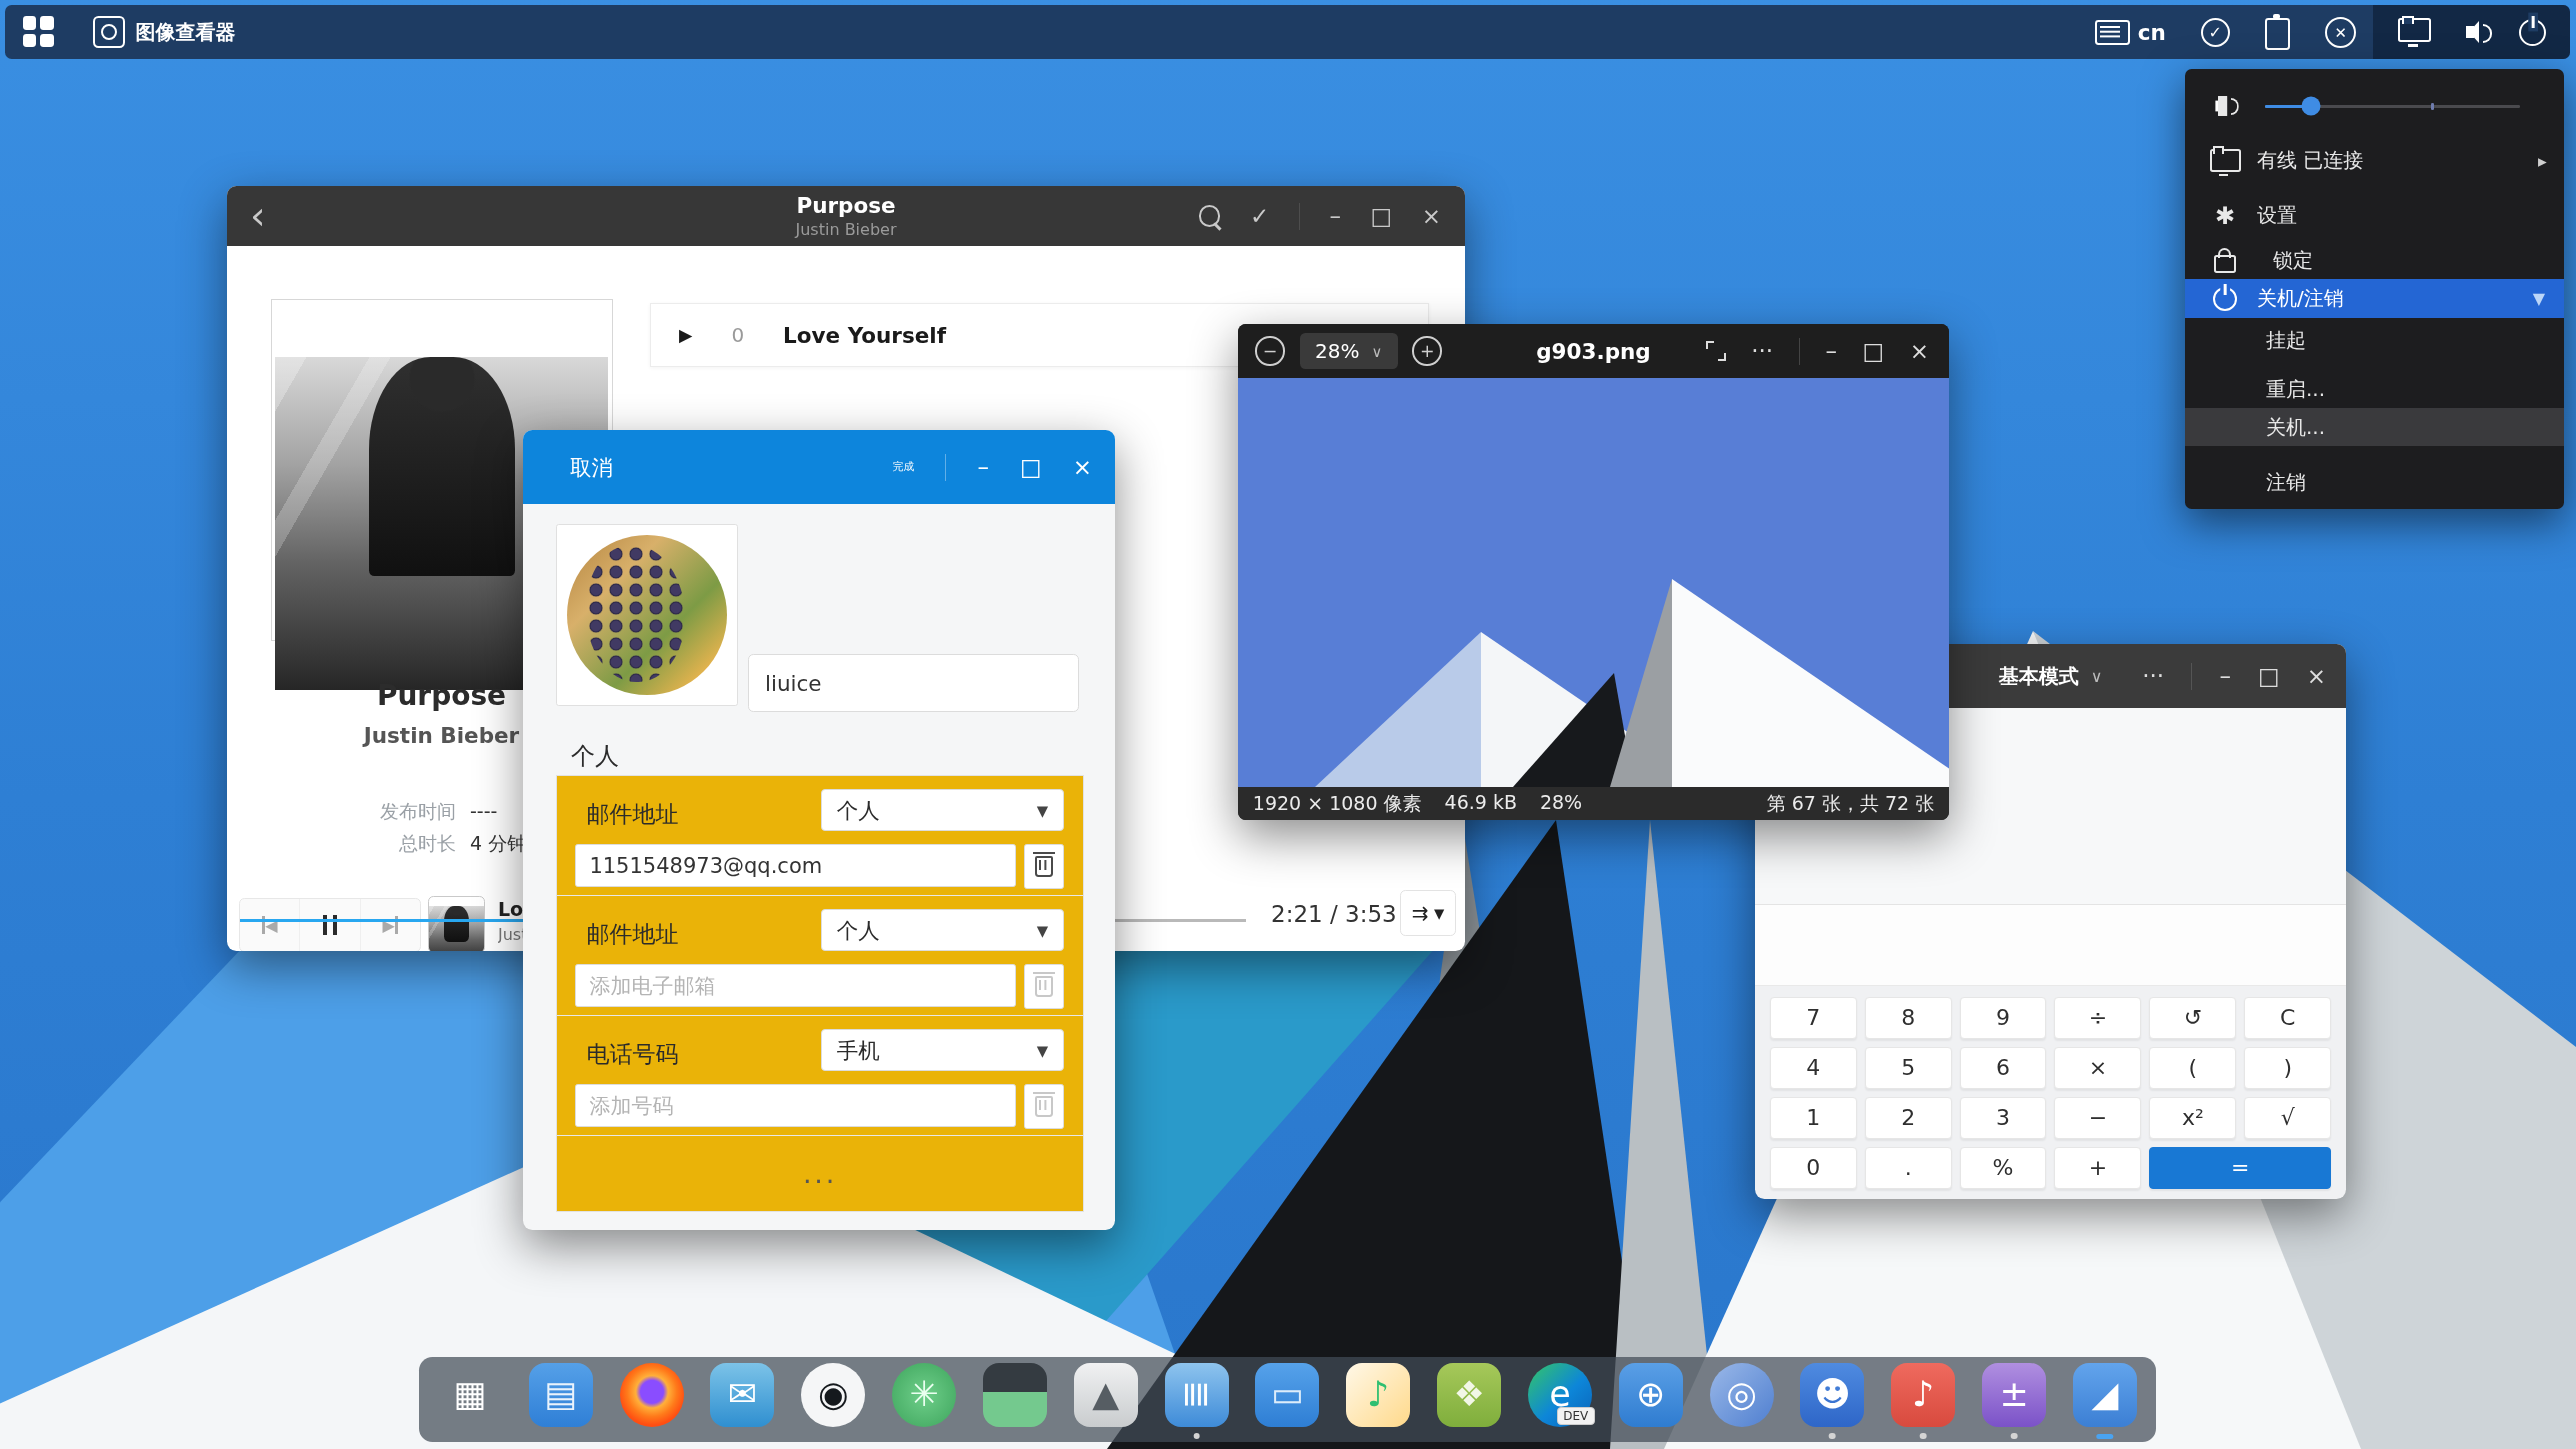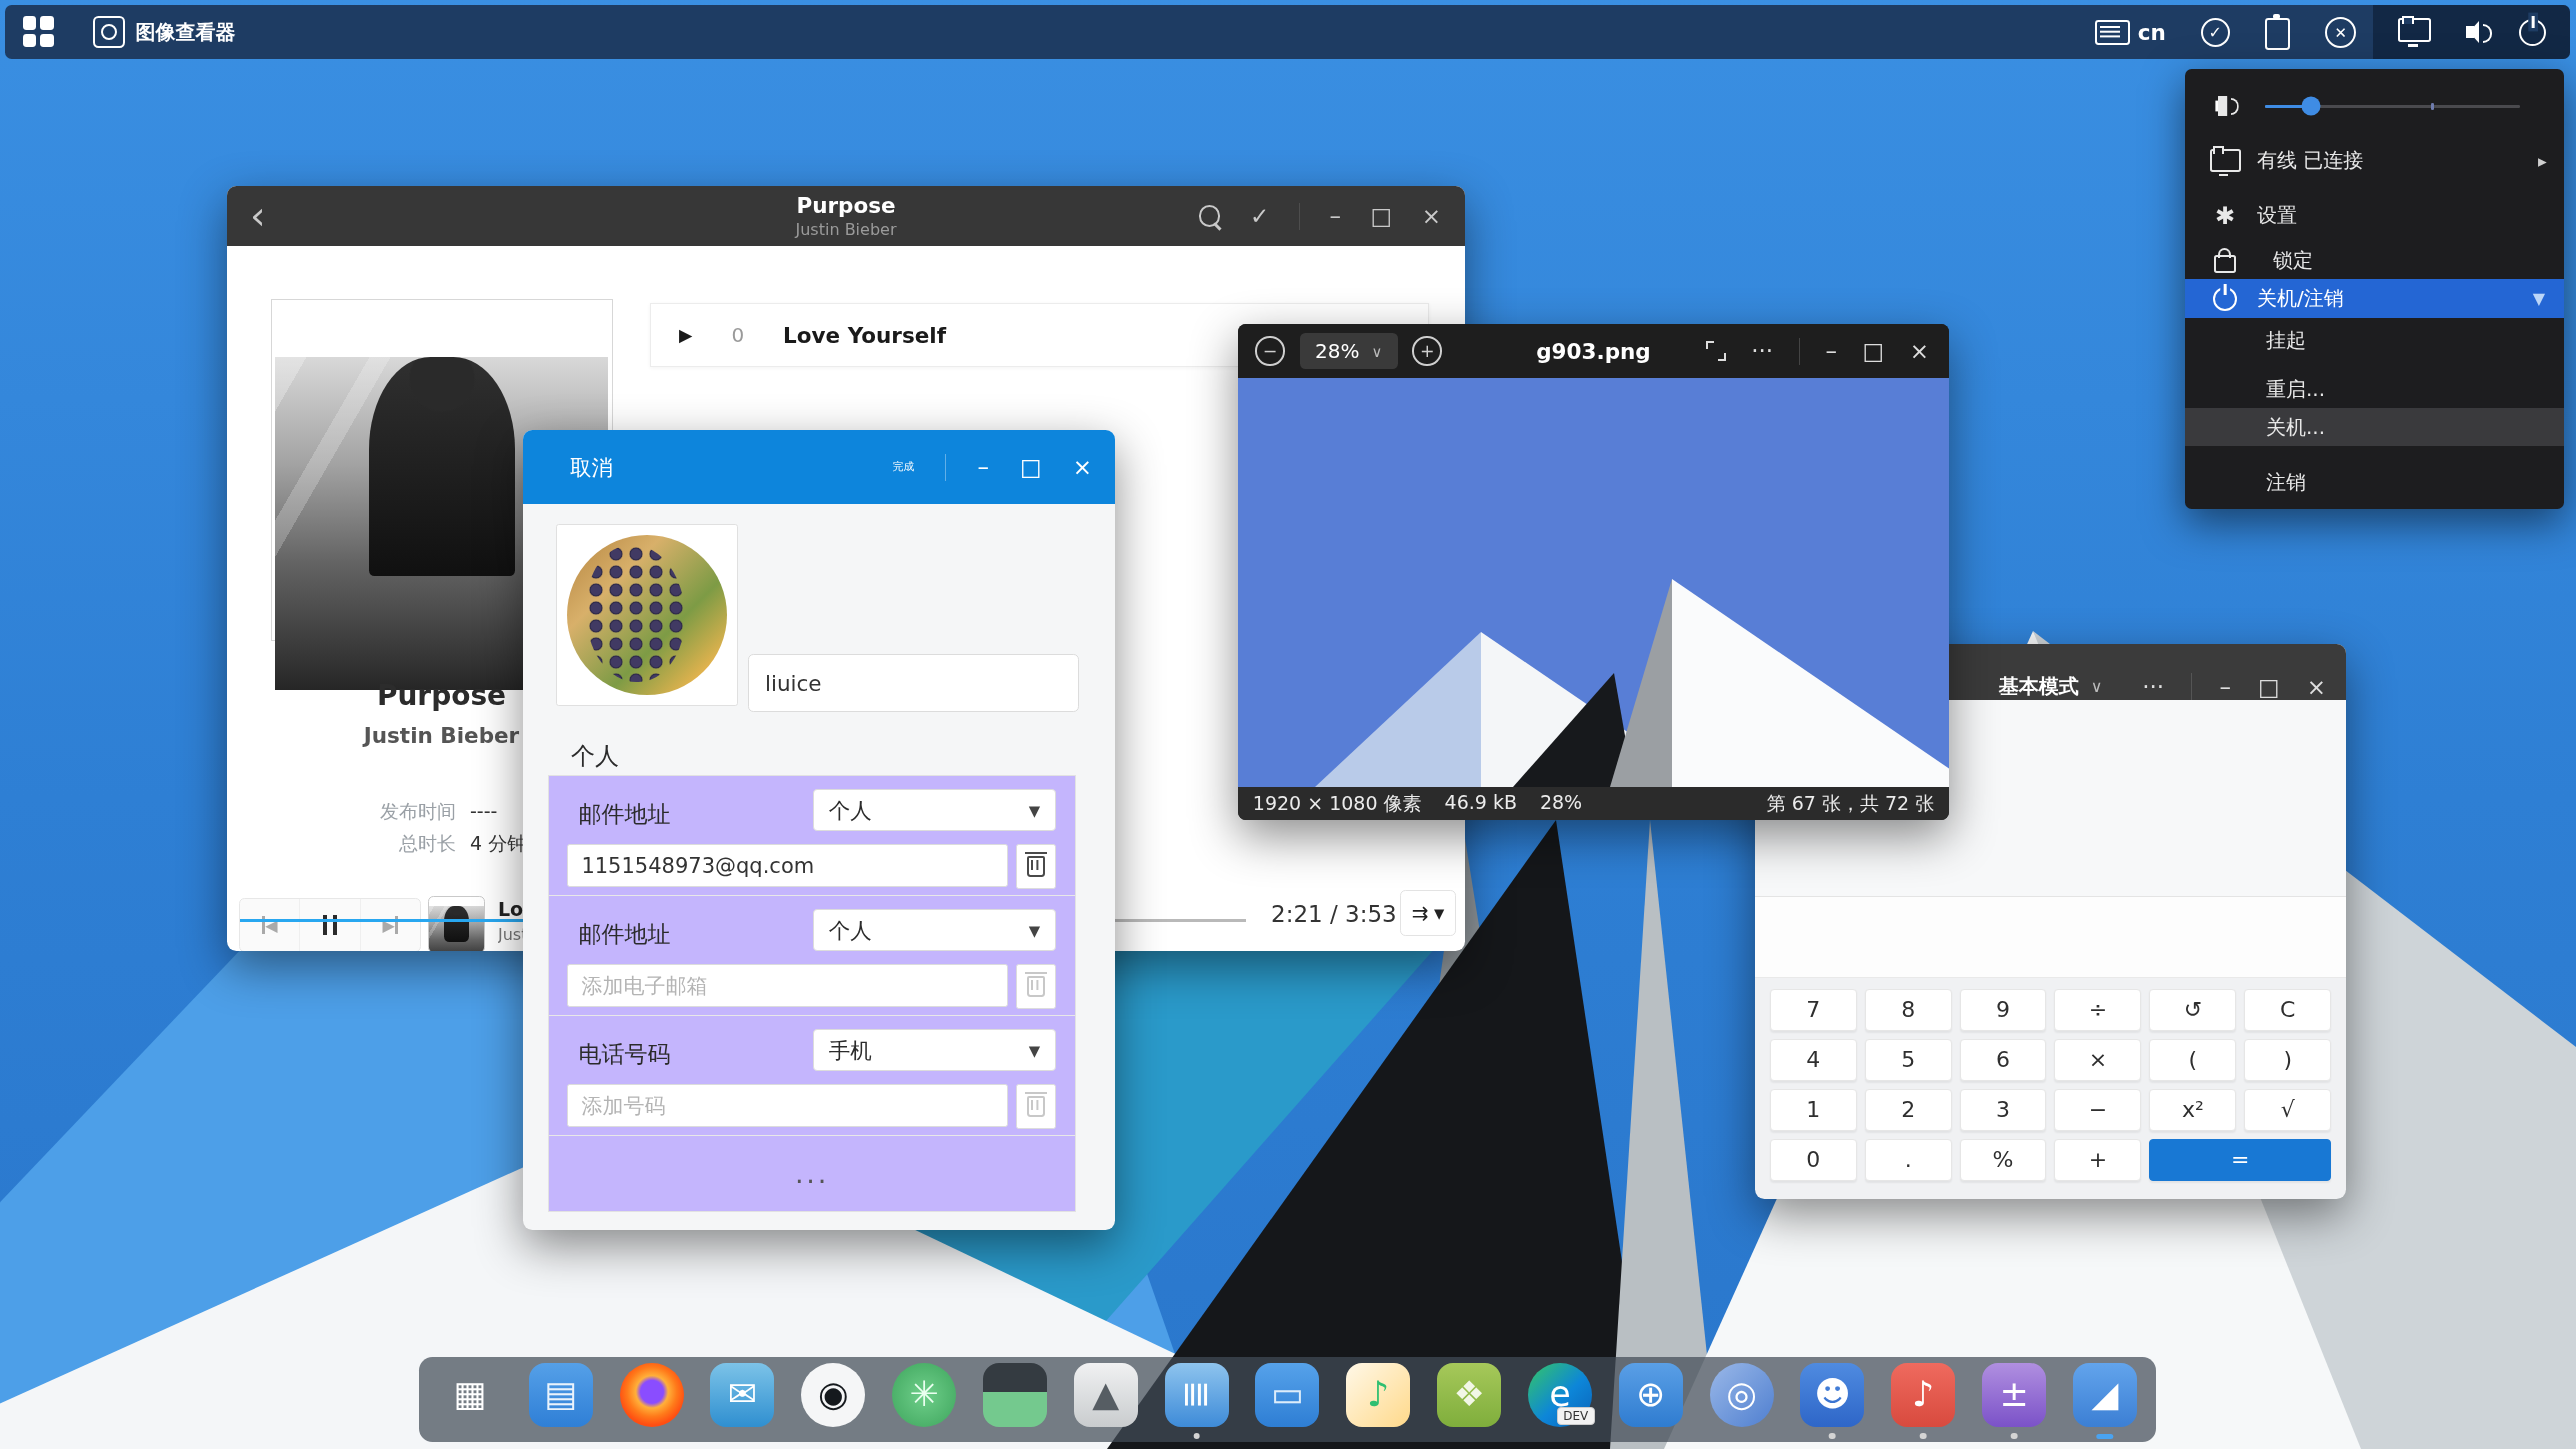--- a/index.html
+++ b/index.html
@@ -89,21 +89,21 @@
   .d-header{height:74px;background:#0d85dc;color:#fff;display:flex;align-items:center;position:relative}
   .d-cancel{font-size:21.5px;margin-left:47px}
   .d-title{position:absolute;left:0;right:0;text-align:center;font-size:23px;font-weight:bold}
   .d-right{margin-left:auto;display:flex;align-items:center;gap:31px;padding-right:23px;z-index:2}
   .d-right .vsep{background:rgba(255,255,255,.35)}
   .d-avatarcard{position:absolute;left:33px;top:94px;width:180px;height:180px;background:#fff;border:0.7px solid #e0e0e0;border-radius:2.7px;display:flex;align-items:center;justify-content:center}
   .grapes{width:160px;height:160px;border-radius:50%;position:relative;overflow:hidden;background:linear-gradient(135deg,#b4833f,#d8b06a 30%,#7d9b45 62%,#e0b24e 85%,#c9953f)}
   .grapes i{position:absolute;left:12%;top:6%;width:62%;height:86%;border-radius:46% 54% 48% 52%;background:radial-gradient(circle,#413a63 4.7px,#2c2847 6px,rgba(44,40,71,.25) 6.7px,transparent 7.4px);background-size:20px 18px}
   .d-nameinput{position:absolute;left:225px;top:224px;width:331px;height:58px;background:#fff;border:0.7px solid #dcdcdc;border-radius:5.4px;font-size:21.5px;color:#333;padding:0 16px;box-sizing:border-box;font-family:inherit}
   .d-section{position:absolute;left:48px;top:310px;font-size:24px;color:#2b2b2b}
-  .d-cards{position:absolute;left:25px;top:345px;width:526px;background:#c4b5fd;border:0.7px solid #e2e2e2}
+  .d-cards{position:absolute;left:33px;top:345px;width:526px;background:#eab308;border:0.7px solid #e2e2e2}
   .d-field{position:relative;height:119px;border-bottom:0.7px solid #e8e8e8}
   .d-field .flabel{position:absolute;left:29.5px;top:23px;font-size:23px;color:#2b2b2b}
   .d-select{position:absolute;right:19px;top:13.4px;width:243px;height:42px;border:0.7px solid #dcdcdc;border-radius:4px;background:#fff;display:flex;align-items:center;font-size:21.5px;color:#2b2b2b;padding:0 14.8px;box-sizing:border-box}
   .d-select .caret{margin-left:auto;font-size:14.8px;color:#444}
   .d-input{position:absolute;left:18px;top:68px;width:441px;height:43px;border:0.7px solid #dcdcdc;border-radius:2.7px;font-size:21px;color:#333;padding:0 13.4px;box-sizing:border-box;background:#fff;font-family:inherit}
   .d-input::placeholder{color:#b4b4b4}
   .d-trash{position:absolute;right:19px;top:68px;width:38px;height:43px;border:0.7px solid #dcdcdc;border-radius:2.7px;background:#fff;display:flex;align-items:center;justify-content:center}
   .ic-trash{width:14.8px;height:17.4px;border:2px solid currentColor;border-radius:2px 2px 3.4px 3.4px}
   .ic-trash::before{content:"";position:absolute;top:-5.4px;left:-4px;right:-4px;height:2px;background:currentColor}
   .ic-trash::after{content:"";position:absolute;left:2.7px;top:2.7px;width:2px;height:10px;background:currentColor;box-shadow:5.4px 0 0 currentColor}
@@ -122,21 +122,21 @@
   .ic-fs{width:20px;height:20px}
   .ic-fs::before{content:"";position:absolute;left:0;top:0;width:6px;height:6px;border-left:2px solid #ddd;border-top:2px solid #ddd}
   .ic-fs::after{content:"";position:absolute;right:0;bottom:0;width:6px;height:6px;border-right:2px solid #ddd;border-bottom:2px solid #ddd}
   .v-canvas{position:relative;width:711px;height:409px;background:#587ed6;overflow:hidden}
   .mshape{position:absolute;inset:0}
   .v-status{height:34px;background:#2b2b2b;color:#ececec;font-size:19px;display:flex;align-items:center;padding:0 14.8px;justify-content:space-between}
   .v-status .grp{display:flex;gap:23px}
 
   
   #calc{left:1755px;top:644px;width:591px;height:555px;background:#f0f1f3;z-index:25}
-  .c-titlebar{height:56px;background:#3b3b3b;display:flex;align-items:flex-end;position:relative;color:#ddd}
+  .c-titlebar{height:64px;background:#3b3b3b;display:flex;align-items:center;position:relative;color:#ddd}
   .c-mode{position:absolute;left:0;right:0;display:flex;justify-content:center;align-items:center;gap:12px;font-size:20px;font-weight:bold;color:#fff}
   .c-mode .caret{font-size:16px;color:#bbb;font-weight:normal}
   .c-actions{margin-left:auto;display:flex;align-items:center;gap:27px;padding-right:20px;z-index:2}
   .c-display{height:196px;background:#f7f8f9;border-bottom:0.7px solid #e4e4e4}
   .c-entry{height:80px;background:#fdfdfd;border-bottom:0.7px solid #e9e9e9}
   .c-keypad{box-sizing:border-box;padding:10.7px 14.8px;display:grid;grid-template-columns:repeat(6,1fr);gap:8px}
   .ckey{height:42px;background:#fff;border:0.7px solid #e6e6e6;border-radius:4px;font-size:22px;color:#2f2f2f;box-shadow:0 1.3px 2px rgba(0,0,0,.06);font-family:inherit;display:flex;align-items:center;justify-content:center}
   .ckey.equals{grid-column:span 2;background:#1878d4;border-color:#1878d4;color:#fff}
 
   

